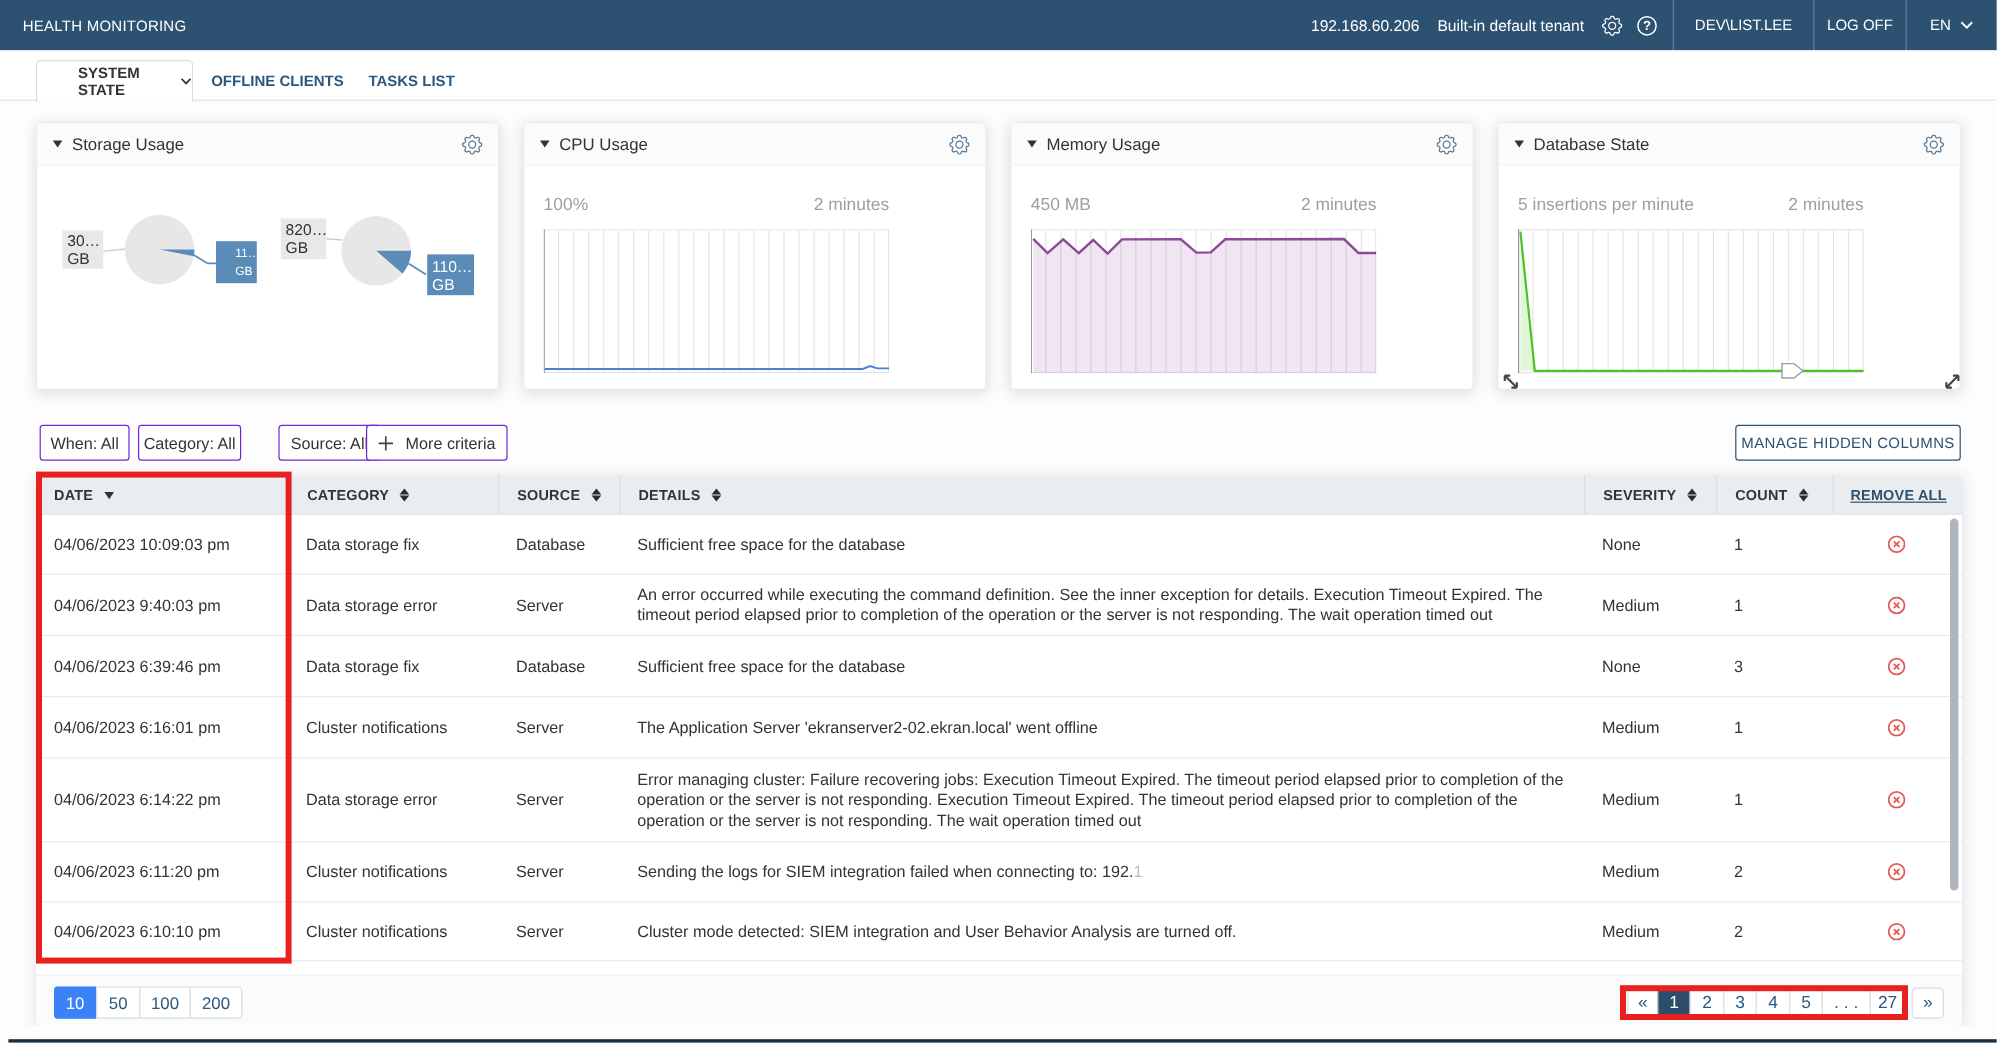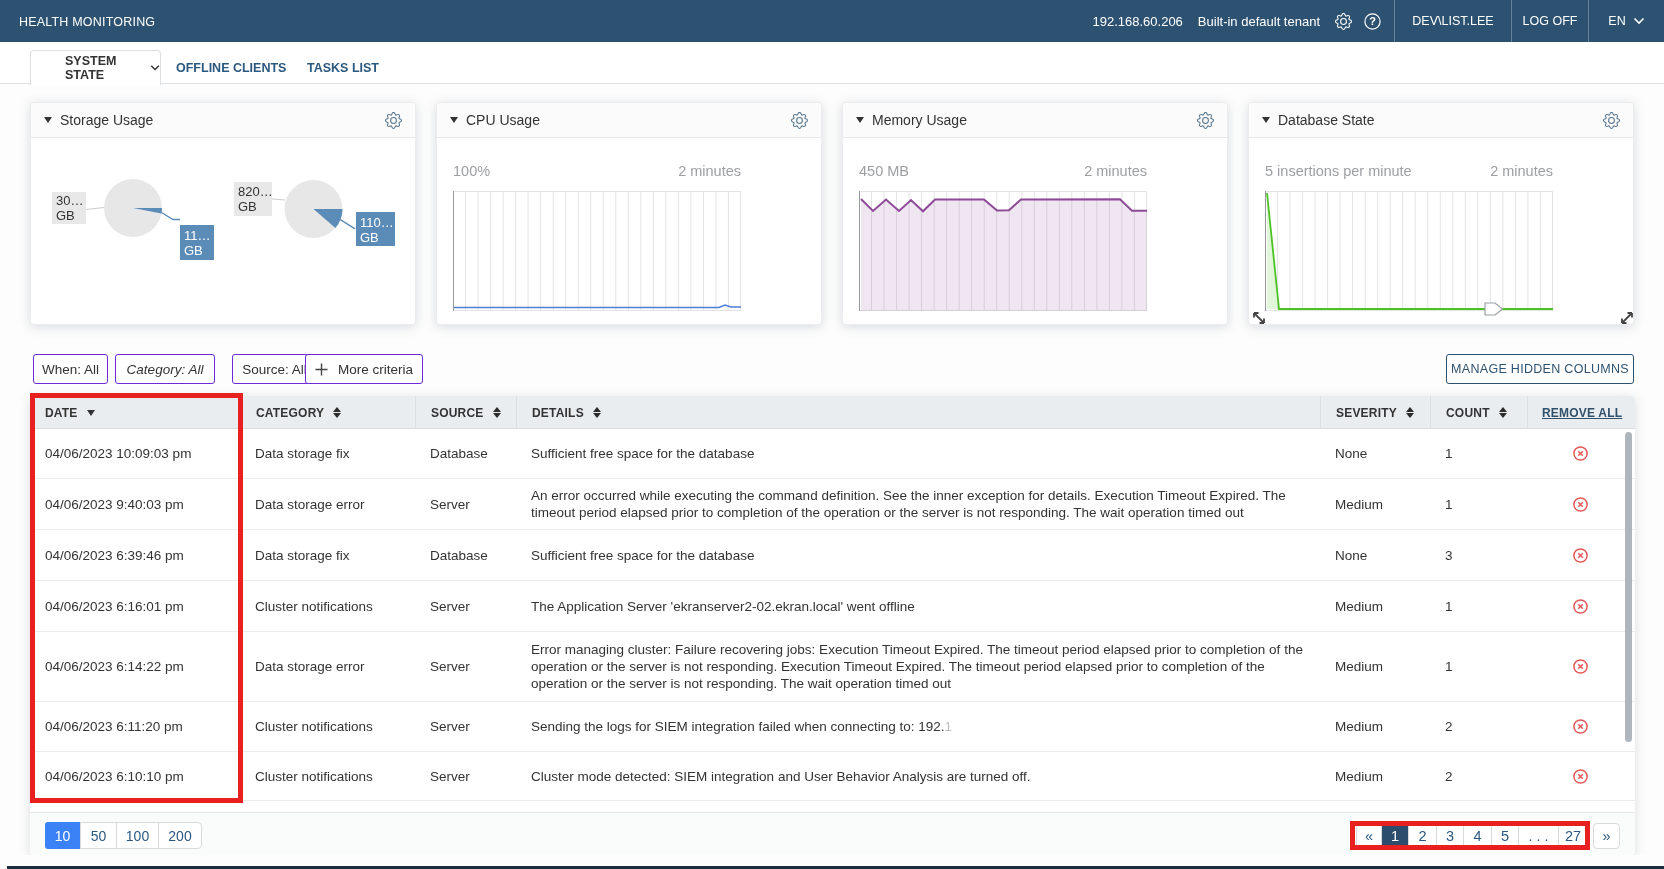--- a/index.html
+++ b/index.html
@@ -124,21 +124,21 @@
     <circle cx="102" cy="69" r="29" fill="#e7e7e8"></circle>
     <path d="M102 69 L131 69 A29 29 0 0 1 130.47 74.53 Z" fill="#5b8cb8"></path>
     <polyline points="55,70.5 73,68.5" fill="none" stroke="#ccc" stroke-width="1.2"></polyline>
     <polyline points="130.5,73.5 142,80.5 149,80.5" fill="none" stroke="#5b8cb8" stroke-width="1.4"></polyline>
     <circle cx="282.5" cy="70" r="29" fill="#e7e7e8"></circle>
     <path d="M282.5 70 L311.5 70 A29 29 0 0 1 304.4 89 Z" fill="#5b8cb8"></path>
     <polyline points="241,60 254,61" fill="none" stroke="#ccc" stroke-width="1.2"></polyline>
     <polyline points="309.4,80.6 324,89.8" fill="none" stroke="#5b8cb8" stroke-width="1.4"></polyline>
   </svg>
   <div class="abs" style="left:21px; top:89px; width:34px; height:32px; background:#e8e8e9; font-size:13px; line-height:15px; color:#333; padding:1px 0 0 4px;">30…<br>GB</div>
-  <div class="abs" style="left:149px; top:98px; width:34px; height:35px; background:#5b8cb8; font-size:13px; line-height:15px; color:#fff; padding:3px 0 0 4px;margin-top:24px;">11…<br>GB</div>
+  <div class="abs" style="left:149px; top:98px; width:34px; height:35px; background:#5b8cb8; font-size:10px; line-height:15px; color:#fff; padding:3px 0 0 16px;">11…<br>GB</div>
   <div class="abs" style="left:203px; top:79px; width:38px; height:34px; background:#e8e8e9; font-size:13px; line-height:15px; color:#333; padding:2px 0 0 4px;">820…<br>GB</div>
   <div class="abs" style="left:325px; top:109px; width:39px; height:34px; background:#5b8cb8; font-size:13px; line-height:15px; color:#fff; padding:3px 0 0 4px;">110…<br>GB</div>
 </div>
 
 <div class="card" style="left:436px;">
   <div class="card-h"><span class="tri"></span>CPU Usage
     <span class="gear"><svg width="17" height="17" viewBox="0 0 16 16" fill="#5a7890">
           <path d="M9.796 1.343c-.527-1.79-3.065-1.79-3.592 0l-.094.319a.873.873 0 0 1-1.255.52l-.292-.16c-1.64-.892-3.433.902-2.54 2.541l.159.292a.873.873 0 0 1-.52 1.255l-.319.094c-1.79.527-1.79 3.065 0 3.592l.319.094a.873.873 0 0 1 .52 1.255l-.16.292c-.892 1.64.901 3.434 2.541 2.54l.292-.159a.873.873 0 0 1 1.255.52l.094.319c.527 1.79 3.065 1.79 3.592 0l.094-.319a.873.873 0 0 1 1.255-.52l.292.16c1.64.893 3.434-.902 2.54-2.541l-.159-.292a.873.873 0 0 1 .52-1.255l.319-.094c1.79-.527 1.79-3.065 0-3.592l-.319-.094a.873.873 0 0 1-.52-1.255l.16-.292c.893-1.64-.902-3.433-2.541-2.54l-.292.159a.873.873 0 0 1-1.255-.52l-.094-.319zm-2.633.283c.246-.835 1.428-.835 1.674 0l.094.319a1.873 1.873 0 0 0 2.693 1.115l.291-.16c.764-.415 1.6.42 1.184 1.185l-.159.292a1.873 1.873 0 0 0 1.116 2.692l.318.094c.835.246.835 1.428 0 1.674l-.319.094a1.873 1.873 0 0 0-1.115 2.693l.16.291c.415.764-.42 1.6-1.185 1.184l-.291-.159a1.873 1.873 0 0 0-2.693 1.116l-.094.318c-.246.835-1.428.835-1.674 0l-.094-.319a1.873 1.873 0 0 0-2.692-1.115l-.292.16c-.764.415-1.6-.42-1.184-1.185l.159-.291A1.873 1.873 0 0 0 1.945 8.93l-.319-.094c-.835-.246-.835-1.428 0-1.674l.319-.094A1.873 1.873 0 0 0 3.06 4.377l-.16-.292c-.415-.764.42-1.6 1.185-1.184l.292.159a1.873 1.873 0 0 0 2.692-1.115l.094-.319z"></path>
           <path d="M8 5.754a2.246 2.246 0 1 0 0 4.492 2.246 2.246 0 0 0 0-4.492zM4.754 8a3.246 3.246 0 1 1 6.492 0 3.246 3.246 0 0 1-6.492 0z"></path>
         </svg></span>
@@ -266,21 +266,21 @@
         <path d="M12 12 l-4.5 0 M12 12 l0 -4.5" stroke="#444" stroke-width="1.8"></path>
       </svg></div>
   <div class="abs" style="left:371px; top:208px;"><svg width="14" height="14" viewBox="0 0 14 14">
         <path d="M2 12 L12 2" stroke="#444" stroke-width="1.8"></path>
         <path d="M12 2 l-4.5 0 M12 2 l0 4.5" stroke="#444" stroke-width="1.8"></path>
         <path d="M2 12 l4.5 0 M2 12 l0 -4.5" stroke="#444" stroke-width="1.8"></path>
       </svg></div>
 </div>
 
 <div class="fbtn" style="left:33px; width:75px;">When: All</div>
-<div class="fbtn" style="left:115px; width:100px;font-style:italic;">Category: All</div>
+<div class="fbtn" style="left:115px; width:86px;">Category: All</div>
 <div class="fbtn" style="left:232px; width:85px;">Source: All</div>
 <div class="fbtn" style="left:305px; width:118px;"><svg width="13" height="13" viewBox="0 0 13 13" style="margin-right:10px;">
       <path d="M6.5 0.5 V12.5 M0.5 6.5 H12.5" stroke="#444" stroke-width="1.4"></path>
     </svg>More criteria</div>
 <div class="mhc" style="left:1446px; width:188px;">MANAGE HIDDEN COLUMNS</div>
 
 <div class="tcard" id="tcard">
   <div class="thead">
     <div class="th first" style="left:0; width:210px;">DATE<span class="sortdesc"></span></div>
     <div class="th" style="left:210px; width:175px;">CATEGORY<span class="sorticon">

